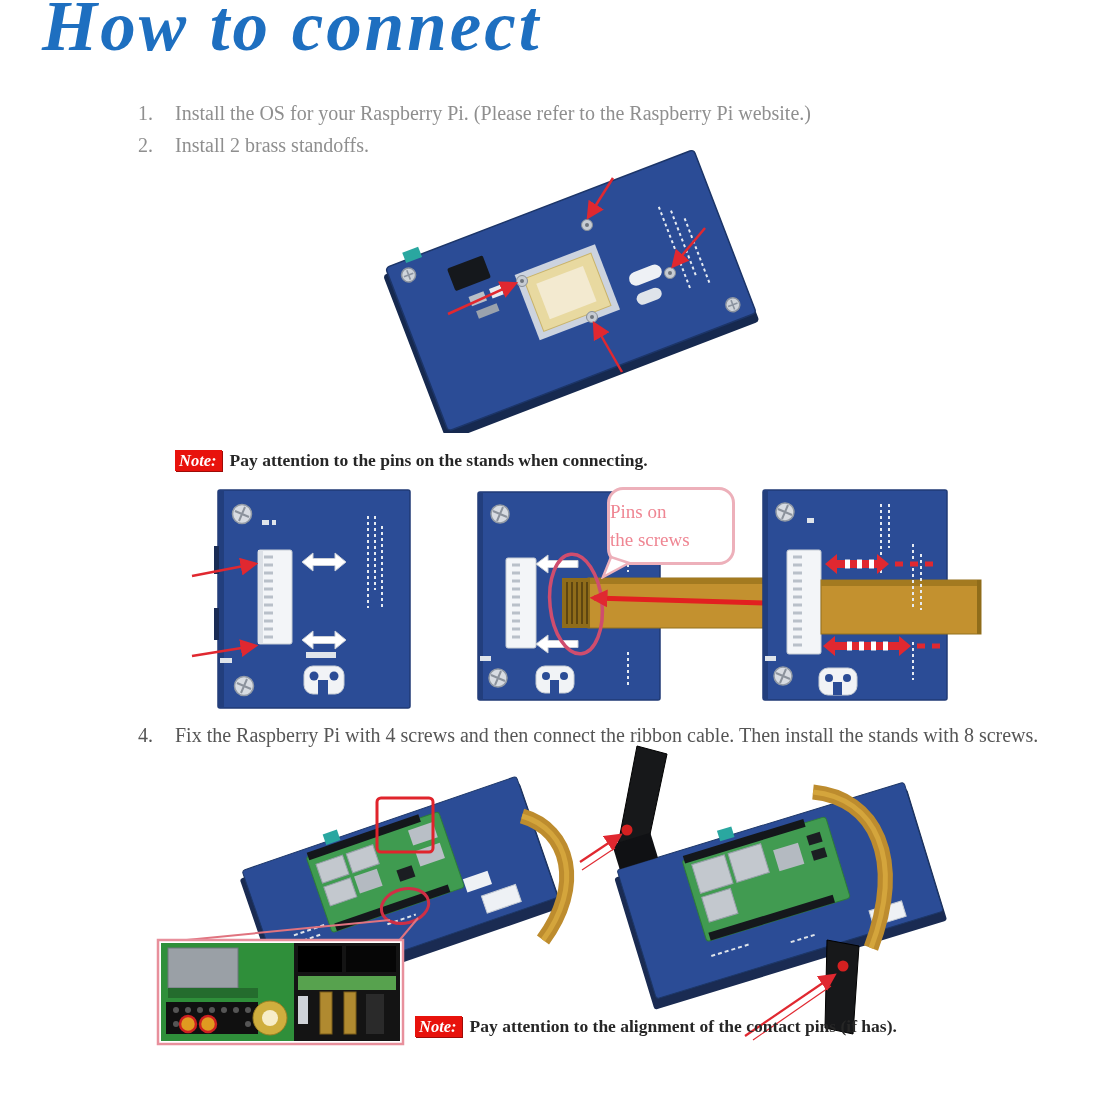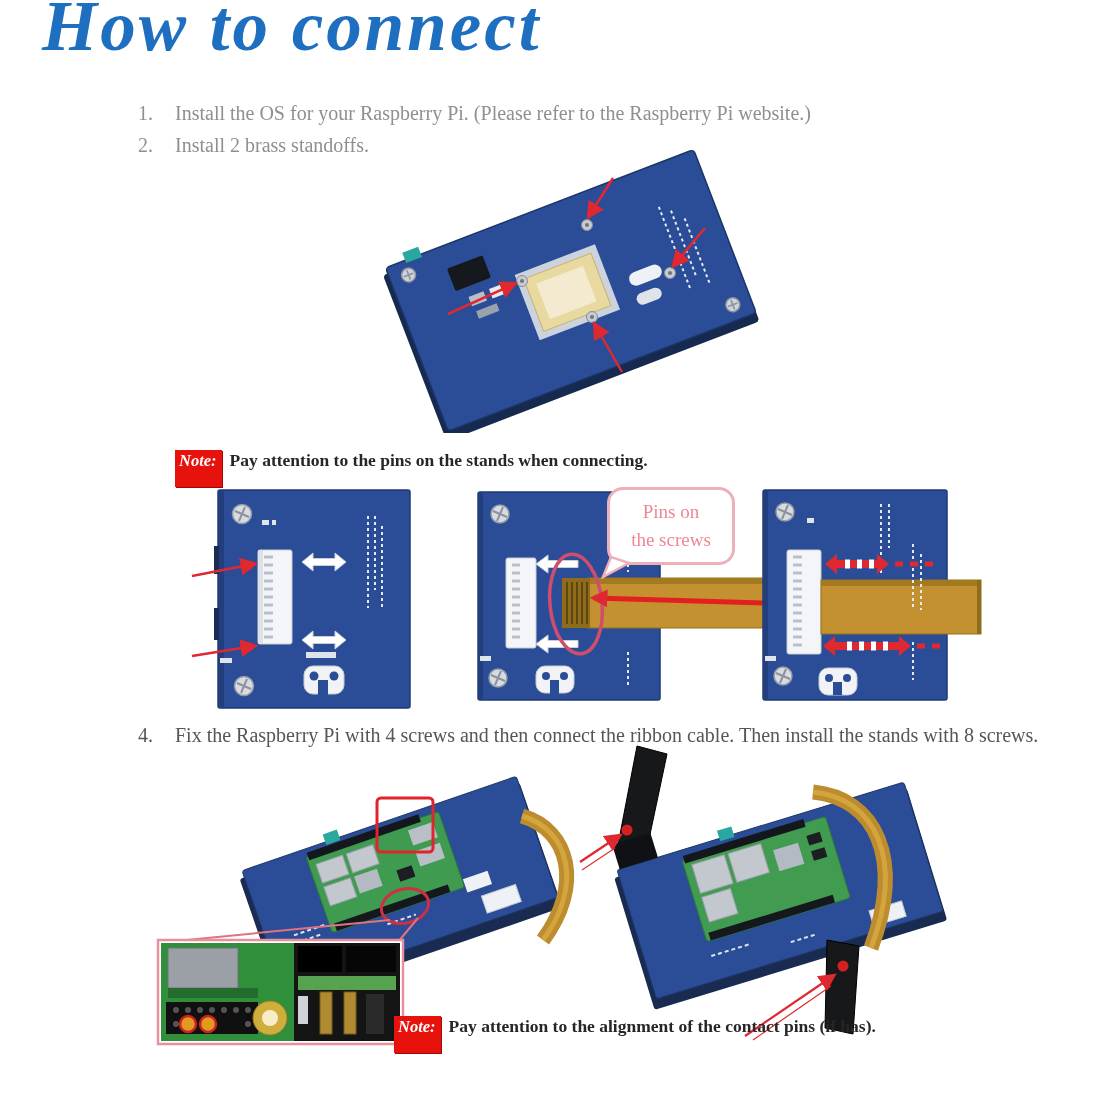--- a/index.html
+++ b/index.html
@@ -5,27 +5,27 @@
   html,body{margin:0;padding:0;background:#fff;}
   #canvas{position:relative;width:1100px;height:1100px;background:#fff;overflow:hidden;
           font-family:Liberation Serif, serif;}
   .page-title{position:absolute;left:42px;top:-14px;font-size:71px;font-weight:700;
           font-style:italic;color:#1e6fc0;letter-spacing:3px;white-space:nowrap;}
   .step{position:absolute;left:138px;font-size:20px;color:#8f8f8f;white-space:nowrap;}
   .step .num{display:inline-block;width:37px;}
   .step.dark{color:#565656;}
   .note{position:absolute;font-size:17.5px;white-space:nowrap;}
   .note-badge{display:inline-block;background:#e8120c;color:#fff;font-weight:700;
-          font-style:italic;font-size:16.5px;padding:1px 5px 16px 4px;margin-right:8px;
+          font-style:italic;font-size:16.5px;padding:1px 5px 0 4px;margin-right:8px;
           box-shadow:1px 1px 0 #9e0b07;text-align:center;}
   .note-text{font-weight:700;color:#262626;}
   svg.fig{position:absolute;}
   .bubble{position:absolute;left:607px;top:487px;width:122px;height:72px;background:#fff;
           border:3px solid #edb0ba;border-radius:16px;display:flex;flex-direction:column;
-          align-items:center;justify-content:center;color:#ef8693;font-size:19px;
+          align-items:flex-start;justify-content:center;color:#ef8693;font-size:19px;
           line-height:1.45;z-index:5;}
   .bubble svg.tail{position:absolute;left:-9px;bottom:-17px;}
 </style>
 </head>
 <body>
 
 <div id="canvas">
 
   <svg width="0" height="0" style="position:absolute" aria-hidden="true">
     <defs>
@@ -324,18 +324,18 @@
       </g>
       <g stroke="#e02830">
         <line x1="5" y1="124" x2="44" y2="98" stroke-width="2.2" marker-end="url(#arrowR)"></line>
         <line x1="7" y1="132" x2="40" y2="110" stroke-width="1.2"></line>
         <line x1="170" y1="298" x2="258" y2="238" stroke-width="2.2" marker-end="url(#arrowR)"></line>
         <line x1="178" y1="302" x2="256" y2="248" stroke-width="1.2"></line>
       </g>
     </g>
   </svg>
 
-  <div class="note" style="left:394px;top:1016px;z-index:6">
+  <div class="note" style="left:415px;top:1016px;z-index:6">
     <span class="note-badge">Note:</span><span class="note-text">Pay attention to the alignment of the contact pins (if has).</span>
   </div>
 
 
 </div>
 
 </body></html>

